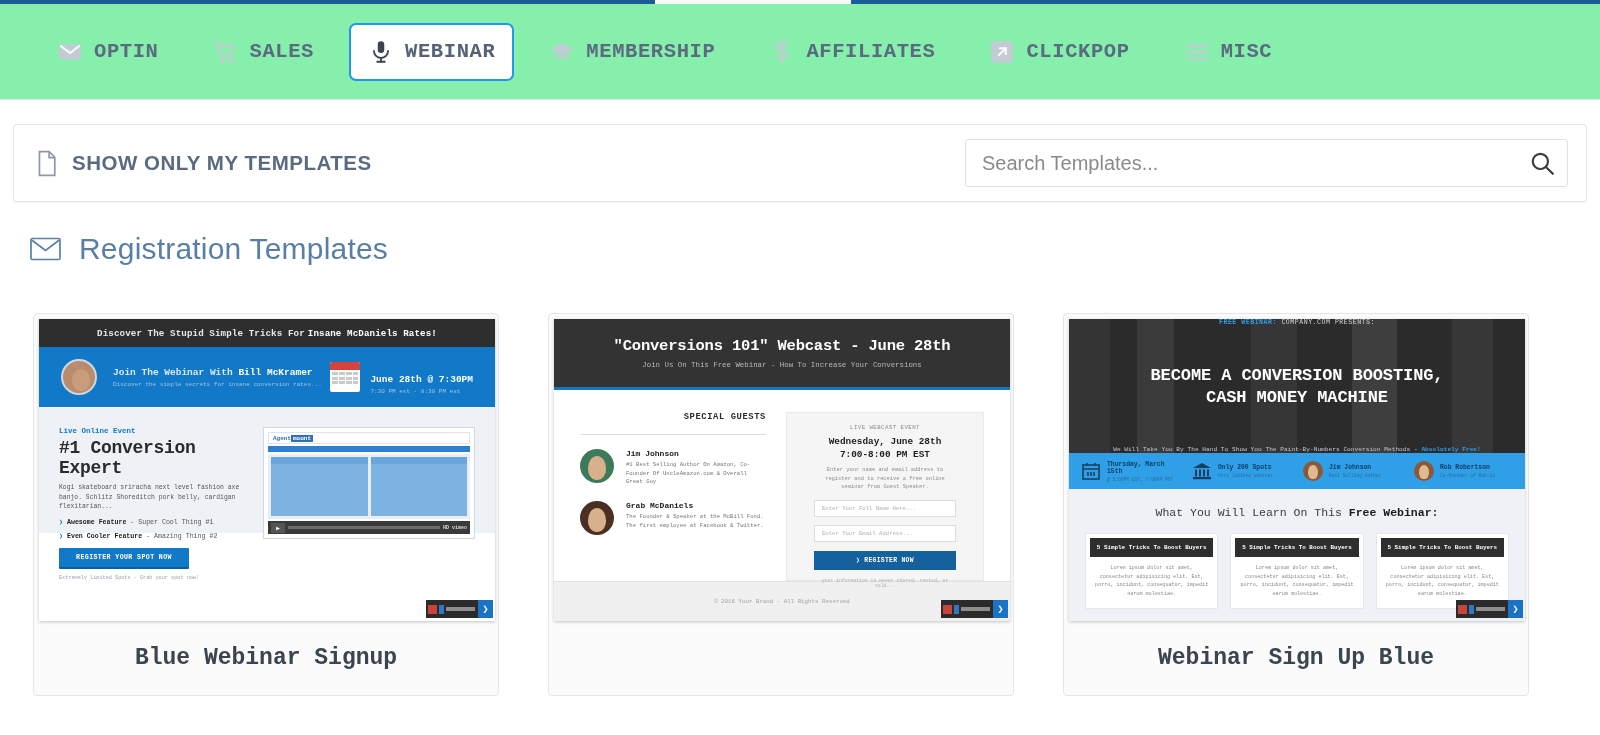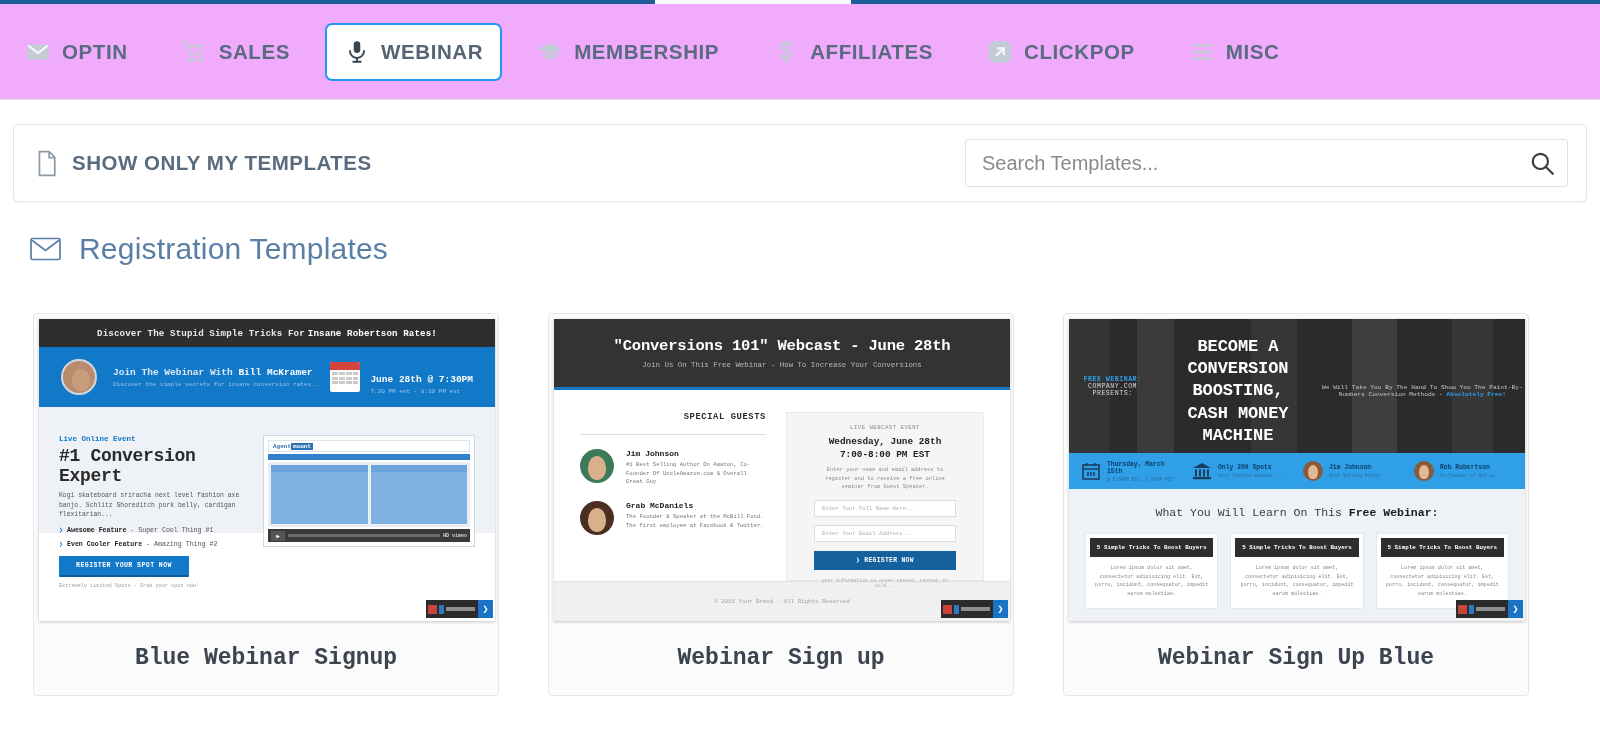--- a/index.html
+++ b/index.html
@@ -16,24 +16,25 @@
     width: 1600px; height: 4px;
     display: flex;
   }
   .topbar-seg { height: 4px; background: #1c5c96; }
   .topbar-gap { height: 4px; background: #f9f9f9; }
 
   
   .nav {
     position: absolute; top: 4px; left: 0;
     width: 1600px; height: 96px;
-    background: #f0abfc;
+    background: #86efac;
     border-bottom: 1px solid #e3e3e3;
     display: flex; align-items: center;
-    padding-left: 6px;
+    padding-left: 38px;
+    font-family: Liberation Mono, monospace;
   }
   .nav-item {
     display: flex; align-items: center;
     gap: 11px;
     padding: 14px 17px;
     margin-right: 16px;
     border-radius: 7px;
     border: 2px solid transparent;
     cursor: pointer;
     user-select: none;
@@ -192,21 +193,21 @@
   .t1-cal .grid3 {
     display: grid; grid-template-columns: repeat(4,1fr);
     gap: 1.5px; padding: 2px;
   }
   .t1-cal .grid3 i { display: block; height: 3px; background: #c9c9c9; }
   .t1-date { margin-left: 10px; }
   .t1-date-1 { font-size: 9.5px; color: #fff; font-weight: bold; margin-top: 14px; }
   .t1-date-2 { font-size: 6px; color: #9fc4e4; margin-top: 3px; }
   .t1-body {
     height: 126px; background: #eef2f7; display: flex;
-    padding: 28px 20px 0 20px; gap: 6px;
+    padding: 20px 20px 0 20px; gap: 6px;
   }
   .t1-left { width: 198px; }
   .t1-kicker { font-size: 7.5px; color: #1278c8; font-weight: bold; }
   .t1-h1 { font-size: 18px; font-weight: bold; color: #2b2b2b; margin-top: 3px; letter-spacing: -.3px;}
   .t1-p { font-size: 6.4px; color: #555; margin-top: 5px; line-height: 1.5; }
   .t1-li { font-size: 6.6px; color: #444; margin-top: 6px; }
   .t1-li b { color: #1b1b1b; }
   .t1-li span { color: #1278c8; font-weight: bold; margin-right: 4px; }
   .t1-cta {
     margin-top: 8px; background: #1278c8; color: #fff;
@@ -292,21 +293,21 @@
   .t2-foot {
     height: 40px; background: #f0f0f0; border-top: 1px solid #e2e2e2;
     display: flex; align-items: center; justify-content: center;
     font-size: 5.8px; color: #a2a2a2;
   }
 
   
   .t3-hero {
     height: 134px; position: relative; overflow: hidden;
     background: #2b2b2b;
-    display: flex; flex-direction: row; align-items: center;
+    display: flex; flex-direction: column; align-items: center;
     justify-content: space-between; text-align: center;
   }
   .t3-hero::before {
     content:''; position:absolute; inset:0;
     background:
       linear-gradient(90deg, rgba(255,255,255,.045) 0 9%, transparent 9% 15%,
       rgba(255,255,255,.075) 15% 23%, transparent 23% 40%,
       rgba(255,255,255,.05) 40% 50%, transparent 50% 62%,
       rgba(255,255,255,.09) 62% 72%, transparent 72% 84%,
       rgba(255,255,255,.06) 84% 93%, transparent 93%);
@@ -455,21 +456,21 @@
   <h2 class="section-title">Registration Templates</h2>
 </div>
 
 <div class="grid">
 
   <div class="card">
     <div class="thumb-frame">
 
       <div class="t1-top">
         <span>Discover The Stupid Simple Tricks For </span>
-          <b>Insane Robertson Rates!</b>
+          <b>Insane McDaniels Rates!</b>
       </div>
 
       <div class="t1-blue">
         <div class="t1-ava"></div>
         <div class="t1-hero-txt">
           <div class="t1-hero-1"><span>Join The Webinar With </span><b>Bill McKramer</b></div>
           <div class="t1-hero-2">Discover the simple secrets for insane conversion rates...</div>
         </div>
         <div class="t1-cal">
           <div class="top"></div>
@@ -584,21 +585,20 @@
 
       <div class="thumb-badge">
         <span class="b-dark">
             <i class="b-sq"></i>
             <i class="b-sq2"></i>
             <i class="b-bar"></i>
           </span>
         <span class="b-blue">❯</span>
       </div>
     </div>
-    <div class="card-name">Webinar Sign up</div>
   </div>
 
   <div class="card">
     <div class="thumb-frame">
 
       <div class="t3-hero">
         <div class="t3-k"><b>FREE WEBINAR:</b><span> COMPANY.COM PRESENTS:</span></div>
         <div class="t3-h" style="margin-top:11px">
           <span>BECOME A CONVERSION BOOSTING,</span>
           <span class="l2">CASH MONEY MACHINE</span>

